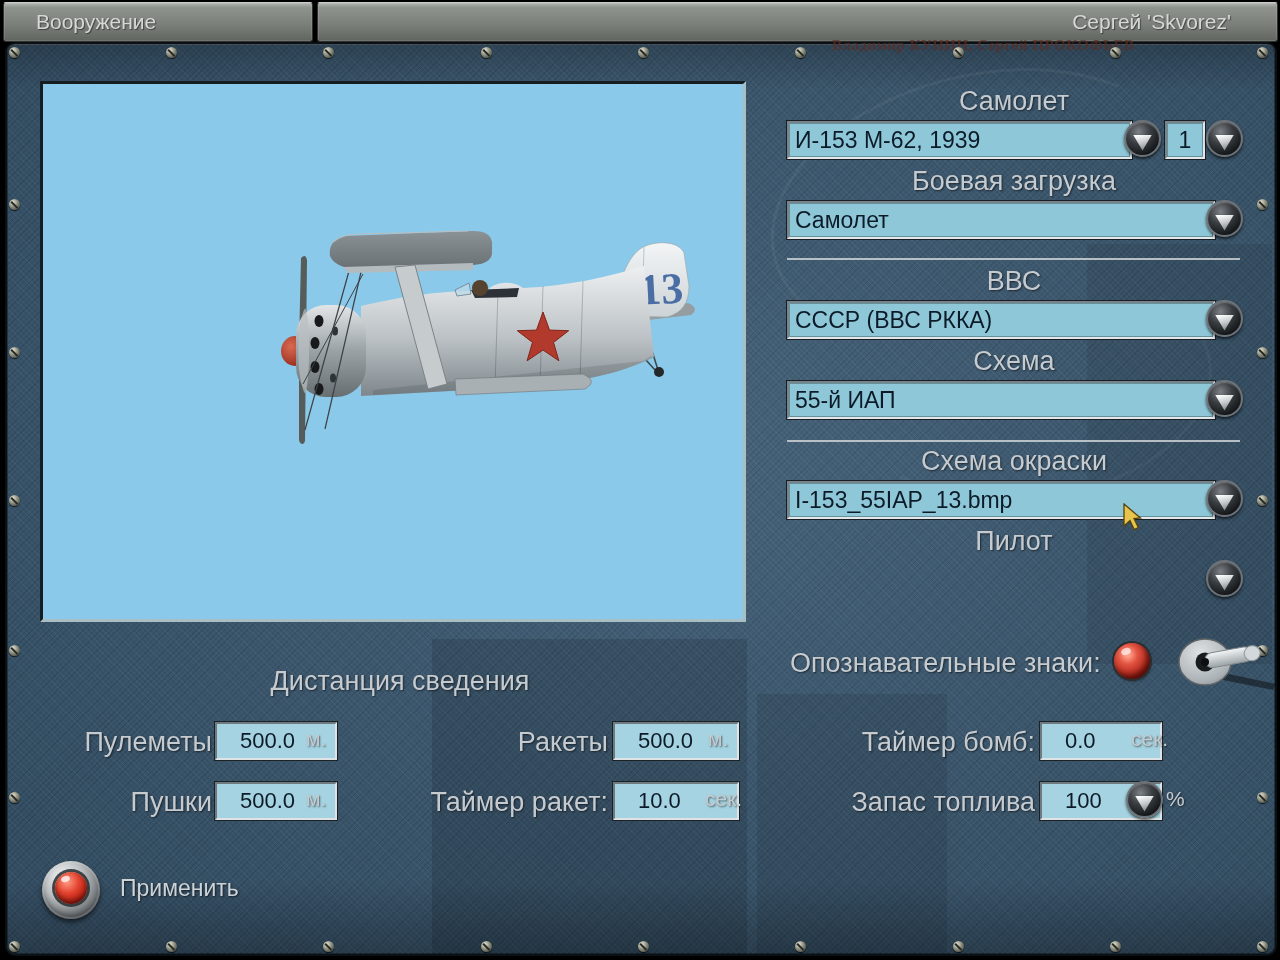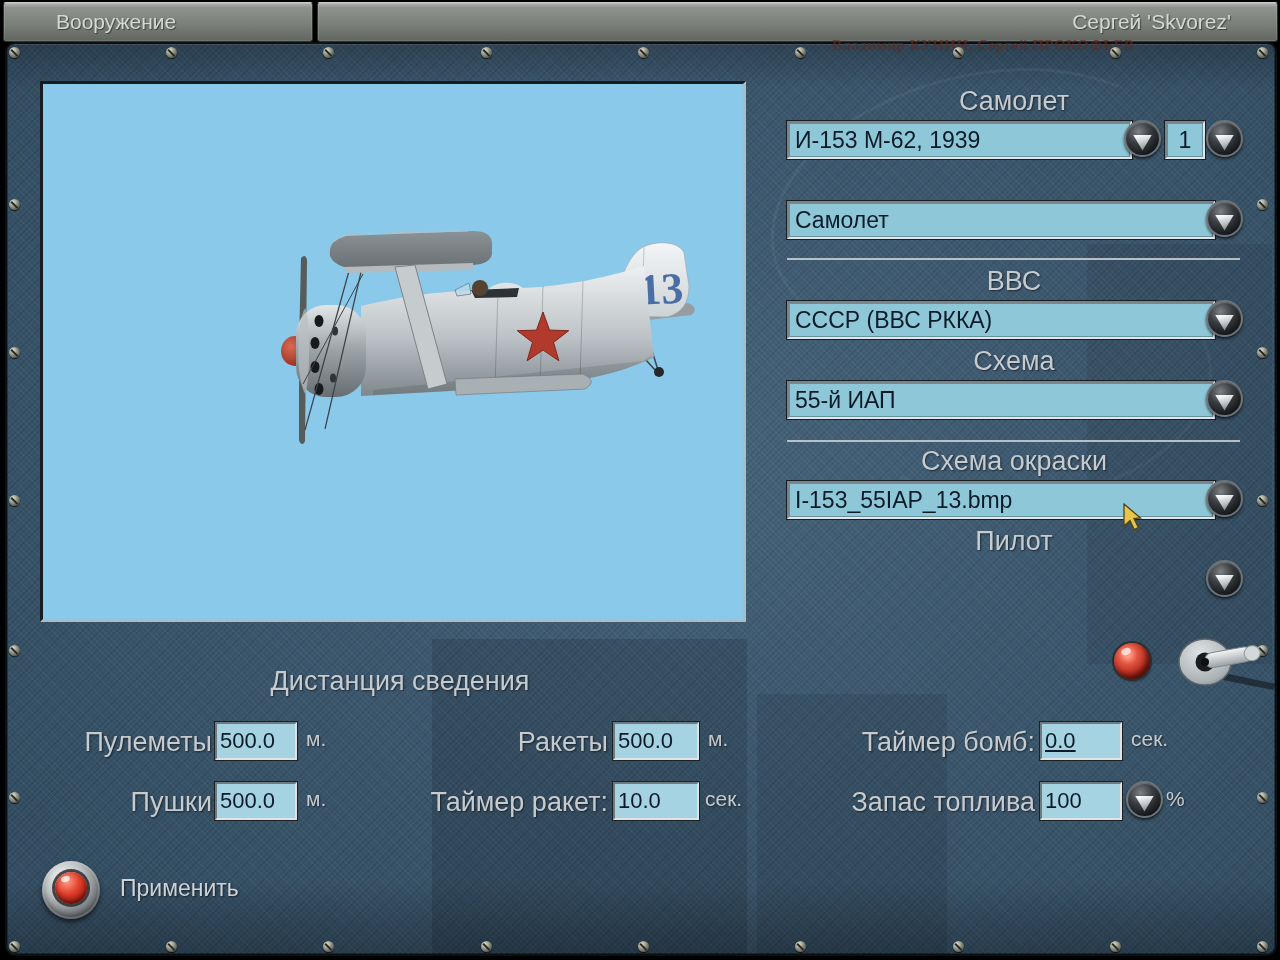--- a/index.html
+++ b/index.html
@@ -50,21 +50,21 @@
 
   
   .drop-field{position:absolute;height:34px;background:#8ec8d8;z-index:4;box-sizing:content-box;
        border:2px solid;border-color:#78838a #e3e7e9 #e3e7e9 #78838a;
        box-shadow:0 0 0 1px #171f24,inset 0 0 0 1px rgba(0,0,0,.28);
        font-size:23px;color:#0d1b28;line-height:34px;padding:0 6px;white-space:nowrap;overflow:hidden;}
   .count-field{text-align:center;padding:0;}
   .num-input{position:absolute;height:34px;background:#a5d3e1;z-index:4;box-sizing:content-box;
        border:2px solid;border-color:#6f7a80 #dfe3e5 #dfe3e5 #6f7a80;
        box-shadow:0 0 0 1px #1a2226;font-family:"Liberation Sans",sans-serif;
-       font-size:22px;color:#0d1b28;padding:0 3px;outline:none;}
+       font-size:22px;color:#0d1b28;padding:0 23px;outline:none;}
 
   
   .round-btn{position:absolute;width:37px;height:37px;border-radius:50%;z-index:4;padding:0;
        border:2px solid #6d7378;cursor:pointer;
        background:radial-gradient(circle at 38% 30%,#7d8287 0%,#3a3e42 38%,#121416 78%,#000 100%);
        box-shadow:0 2px 3px rgba(0,0,0,.65),inset 0 1px 1px rgba(255,255,255,.25);}
   .round-btn .tri{display:block;width:19px;height:16px;margin:8px auto 0;
        background:linear-gradient(165deg,#fafbfb 10%,#c9cdd0 45%,#7e8387 90%);
        clip-path:polygon(0 0,100% 0,50% 100%);
        filter:drop-shadow(0 1px 1px rgba(0,0,0,.6));}
@@ -104,21 +104,21 @@
     <div class="bgshape" style="left:425px;top:595px;width:315px;height:315px;background:rgba(0,0,0,.12);"></div>
     <div class="bgshape" style="left:750px;top:650px;width:190px;height:260px;background:rgba(0,0,0,.09);"></div>
     <div class="bgshape" style="left:1080px;top:200px;width:185px;height:420px;background:rgba(0,0,0,.08);"></div>
     <div class="bgshape" style="left:760px;top:30px;width:420px;height:260px;border:3px solid rgba(255,255,255,.05);border-radius:50%;transform:rotate(-14deg);border-bottom-color:transparent;border-right-color:transparent;"></div>
     <div class="bgshape" style="left:840px;top:230px;width:360px;height:220px;border:3px solid rgba(255,255,255,.04);border-radius:50%;transform:rotate(-8deg);border-top-color:transparent;border-left-color:transparent;"></div>
   </div>
 
   <div class="bg-authors">Владимир КУНИН, Сергей ПРОКОФЬЕВ</div>
 
   <div class="tab" style="left:3px;width:308px;">
-    <div class="tab-text" style="padding-left:52px;">Вооружение</div>
+    <div class="tab-text" style="padding-left:32px;">Вооружение</div>
   </div>
   <div class="tab" style="left:317px;width:959px;">
     <div class="tab-text" style="text-align:right;padding-right:46px;">Сергей 'Skvorez'</div>
   </div>
 
   <div class="preview">
     <svg width="700" height="535" viewBox="0 0 700 535">
       <defs>
         <linearGradient id="fuseG" x1="0" y1="0" x2="0" y2="1">
           <stop offset="0" stop-color="#eef0f1"></stop>
@@ -194,20 +194,21 @@
   <div class="lbl center" style="left:787px;top:86px;width:454px;">Самолет</div>
   <div class="drop-field" style="left:787px;top:121px;width:329px;">И-153 М-62, 1939</div>
   <button class="round-btn" style="left:1124px;top:120px;">
       <span class="tri"></span>
     </button>
   <div class="drop-field count-field" style="left:1165px;top:121px;width:36px;">1</div>
   <button class="round-btn" style="left:1206px;top:120px;">
       <span class="tri"></span>
     </button>
 
+  <div class="lbl center" style="left:787px;top:166px;width:454px;">Боевая загрузка</div>
   <div class="drop-field" style="left:787px;top:201px;width:412px;">Самолет</div>
   <button class="round-btn" style="left:1206px;top:200px;">
       <span class="tri"></span>
     </button>
 
   <div class="divider" style="left:787px;top:258px;width:453px;"></div>
 
   <div class="lbl center" style="left:787px;top:266px;width:454px;">ВВС</div>
   <div class="drop-field" style="left:787px;top:301px;width:412px;">СССР (ВВС РККА)</div>
   <button class="round-btn" style="left:1206px;top:300px;">
@@ -226,20 +227,21 @@
   <div class="drop-field" style="left:787px;top:481px;width:412px;">I-153_55IAP_13.bmp</div>
   <button class="round-btn" style="left:1206px;top:480px;">
       <span class="tri"></span>
     </button>
 
   <div class="lbl center" style="left:787px;top:526px;width:454px;">Пилот</div>
   <button class="round-btn" style="left:1206px;top:560px;">
       <span class="tri"></span>
     </button>
 
+  <div class="lbl" style="left:790px;top:648px;">Опознавательные знаки:</div>
   <div class="lamp">
       <span class="spec"></span>
     </div>
   <svg class="widget" style="left:1158px;top:632px;" width="150" height="62" viewBox="0 0 150 62">
     <defs>
       <linearGradient id="levG" x1="0" y1="0" x2="0" y2="1">
         <stop offset="0" stop-color="#f4f6f7"></stop>
           <stop offset="1" stop-color="#9aa2a6"></stop>
       </linearGradient>
       <radialGradient id="baseG" cx=".4" cy=".3" r=".9">
@@ -262,21 +264,21 @@
 
   <div class="lbl right" style="left:60px;top:727px;width:152px;text-align:right;">Пулеметы</div>
   <input class="num-input" style="left: 215px; top: 722px; width: 72px;" value="500.0">
   <div class="unit" style="left:306px;top:727px;">м.</div>
 
   <div class="lbl right" style="left:456px;top:727px;width:152px;">Ракеты</div>
   <input class="num-input" style="left: 613px; top: 722px; width: 76px;" value="500.0">
   <div class="unit" style="left:708px;top:727px;">м.</div>
 
   <div class="lbl right" style="left:848px;top:727px;width:187px;">Таймер бомб:</div>
-  <input class="num-input" style="left: 1040px; top: 722px; width: 72px; text-decoration: underline;" value="0.0">
+  <input class="num-input" style="left: 1040px; top: 722px; width: 72px;" value="0.0">
   <div class="unit" style="left:1131px;top:727px;">сек.</div>
 
   <div class="lbl right" style="left:60px;top:787px;width:152px;">Пушки</div>
   <input class="num-input" style="left: 215px; top: 782px; width: 72px;" value="500.0">
   <div class="unit" style="left:306px;top:787px;">м.</div>
 
   <div class="lbl right" style="left:421px;top:787px;width:187px;">Таймер ракет:</div>
   <input class="num-input" style="left: 613px; top: 782px; width: 76px;" value="10.0">
   <div class="unit" style="left:705px;top:787px;">сек.</div>
 

